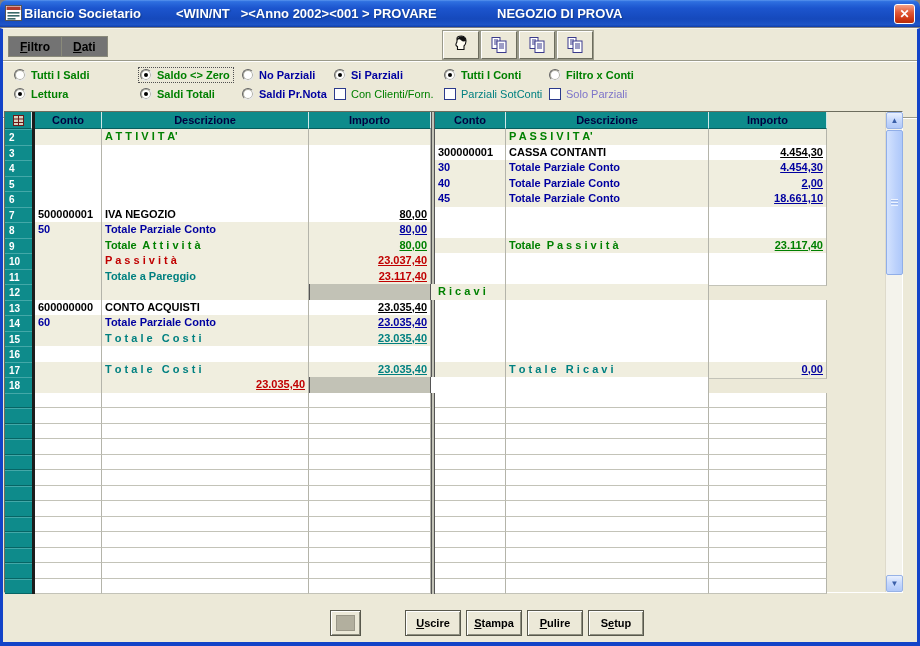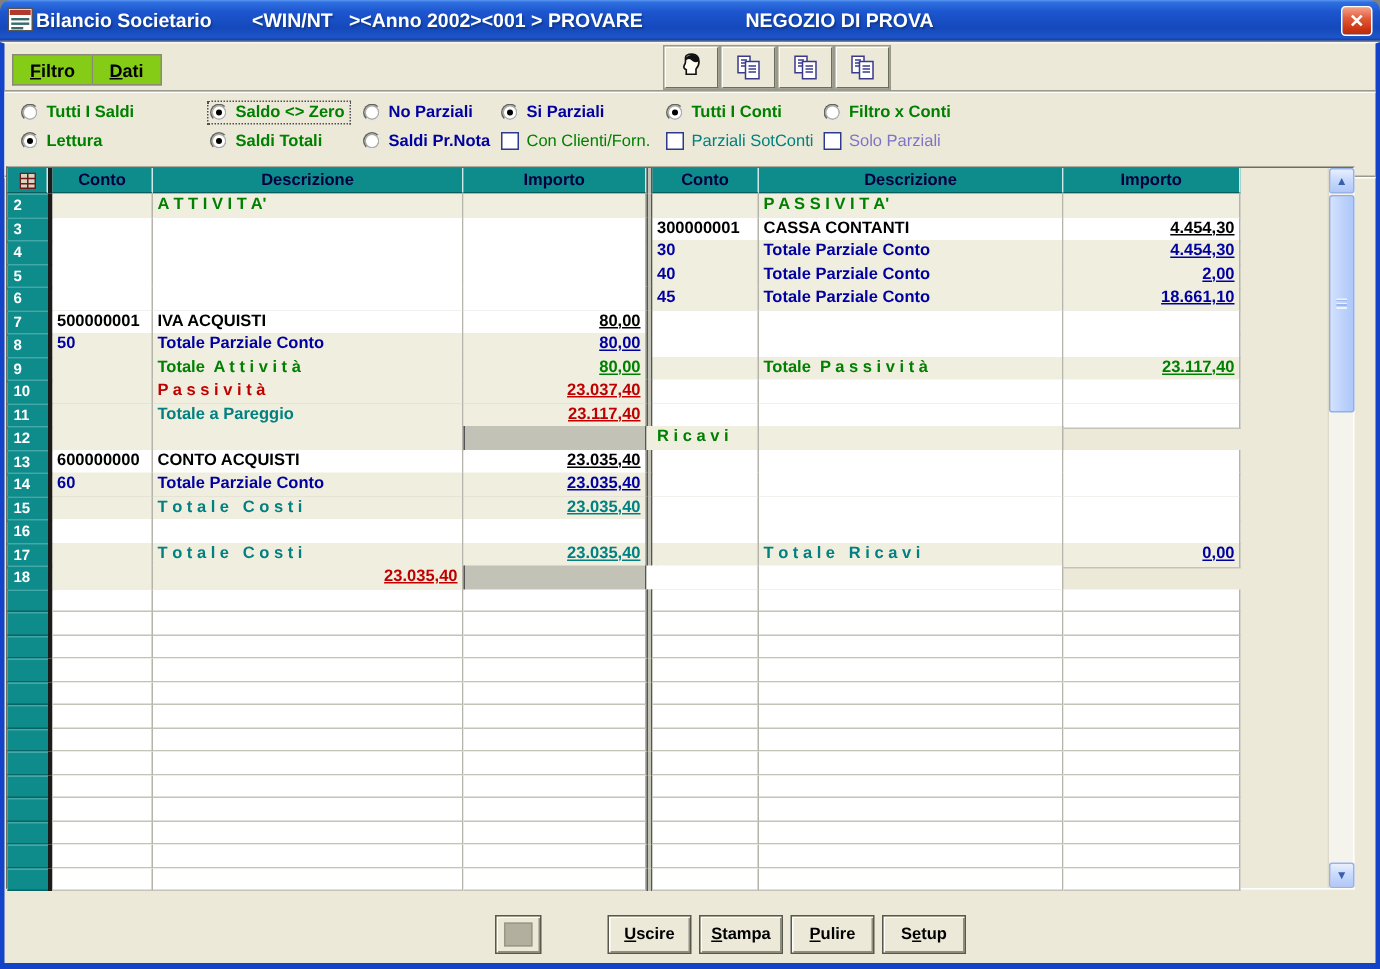--- a/index.html
+++ b/index.html
@@ -10,42 +10,42 @@
 
   
   .titlebar {
     position: absolute; left:0; top:0; width:920px; height:27px;
     background: linear-gradient(180deg,#5A96EE 0%, #2E6FE0 6%, #1C55CE 30%, #1549BC 70%, #1E55C8 92%, #0F3CA8 100%);
     border-radius: 7px 7px 0 0;
     color:#fff; font-weight:bold; font-size:13px;padding-left:48px;
   }
   .titlebar .ttext { position:absolute; top:6px; text-shadow: 1px 1px 1px #103a8c; white-space:pre; }
   .t-app { left:24px; }
-  .t-mid { left:168px; }
+  .t-mid { left:176px; }
   .t-right { left:497px; }
   .appicon { position:absolute; left:5px; top:5px; width:17px; height:16px; }
   .closebtn {
     position:absolute; right:5px; top:4px; width:21px; height:20px;
     background: linear-gradient(180deg,#F3A188 0%, #E25B38 40%, #CC3512 80%, #B52D0B 100%);
     border:1px solid #fff; border-radius:3px; color:#fff; font-weight:bold; font-size:12px;
     text-align:center; line-height:18px; cursor:pointer;
   }
 
   
   .client {
     position:absolute; left:0; top:28px; width:920px; height:618px;
     background:#ECE9D8;
     border-left:3px solid #1243C8; border-right:3px solid #1243C8; border-bottom:4px solid #1243C8;
     border-top:1px solid #f7f6f0;
   }
 
   
   .tabs { position:absolute; left:5px; top:7px; display:flex; }
   .tab {
-    height:21px; padding:3px 11px 0 11px; background:#84cc16;
+    height:21px; padding:3px 11px 0 11px; background:#737373;
     border:1px solid #8a8a7a; border-right:none; font-size:12px; font-weight:bold; color:#000;
     cursor:pointer;
   }
   .tab:last-child { border-right:1px solid #8a8a7a; }
   .key { text-decoration: underline; }
   .toolbar { position:absolute; left:440px; top:2px; display:flex; gap:2px; }
   .tbtn {
     width:36px; height:28px; background:#ECE9D8;
     border:1px solid; border-color:#ffffff #6d6d5e #6d6d5e #ffffff;
     outline:1px solid #9a9a8a;
@@ -339,21 +339,21 @@
               <div class="cell importo"></div>
               <div class="middiv"></div>
               <div class="cell conto shade c-navy">45</div>
               <div class="cell desc shade c-navy">Totale Parziale Conto</div>
               <div class="cell importo shade c-navy">18.661,10</div>
             </div>
             <div class="grow">
               <div class="rowhead">7</div>
               <div class="blackbar"></div>
               <div class="cell conto c-black">500000001</div>
-              <div class="cell desc c-black">IVA ACQUISTI</div>
+              <div class="cell desc c-black">IVA NEGOZIO</div>
               <div class="cell importo c-black">80,00</div>
               <div class="middiv"></div>
               <div class="cell conto"></div>
               <div class="cell desc"></div>
               <div class="cell importo"></div>
             </div>
             <div class="grow">
               <div class="rowhead">8</div>
               <div class="blackbar"></div>
               <div class="cell conto shade c-navy">50</div>

